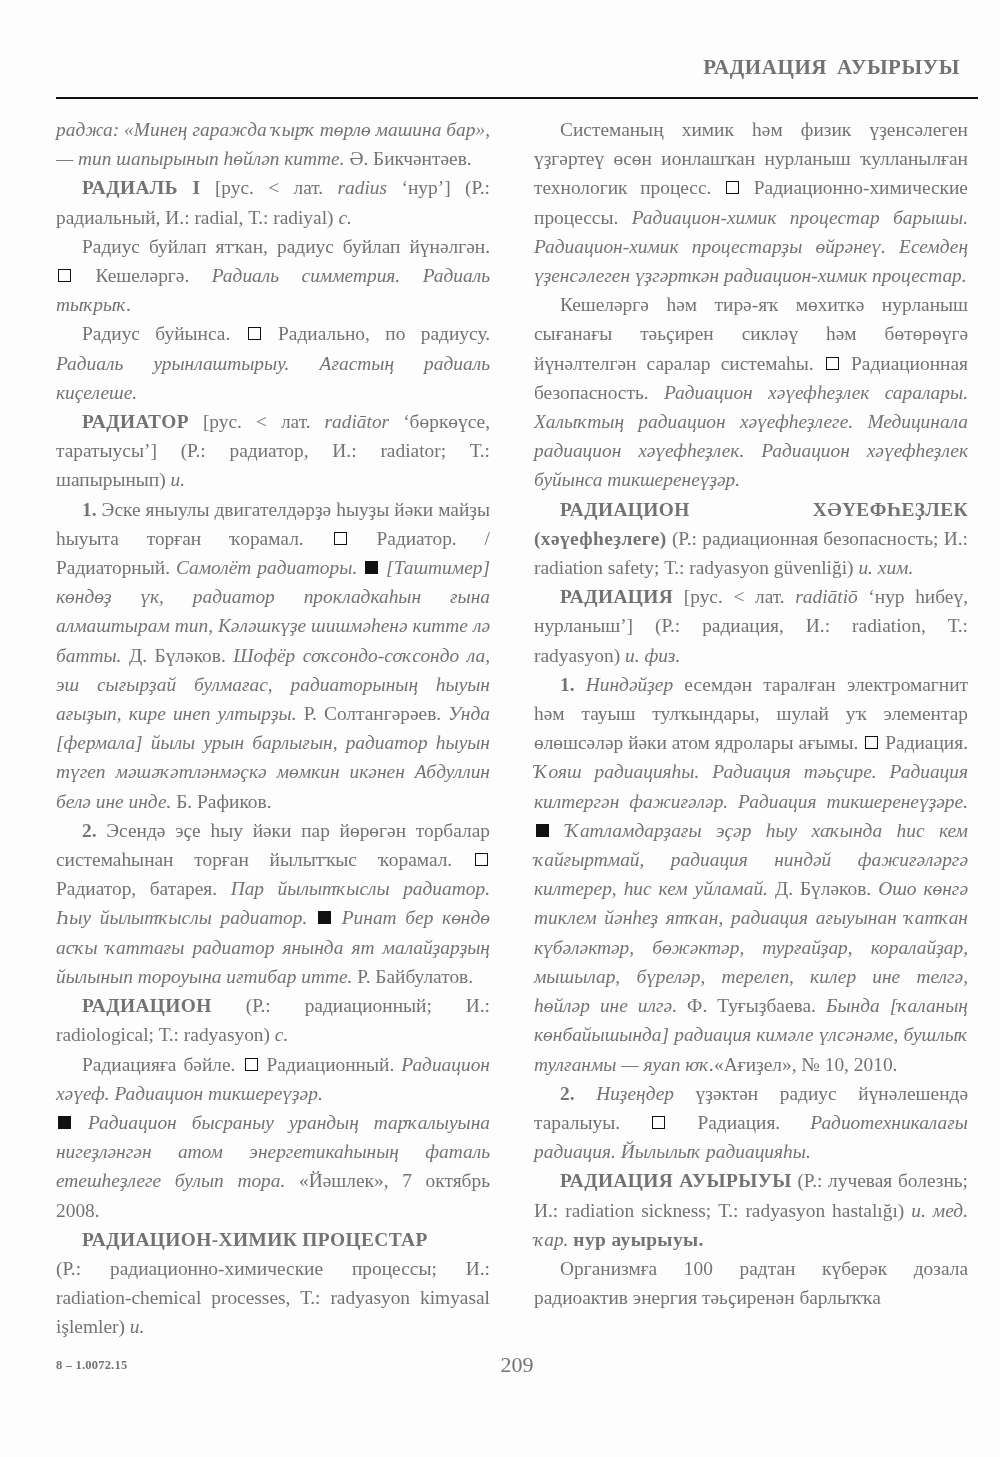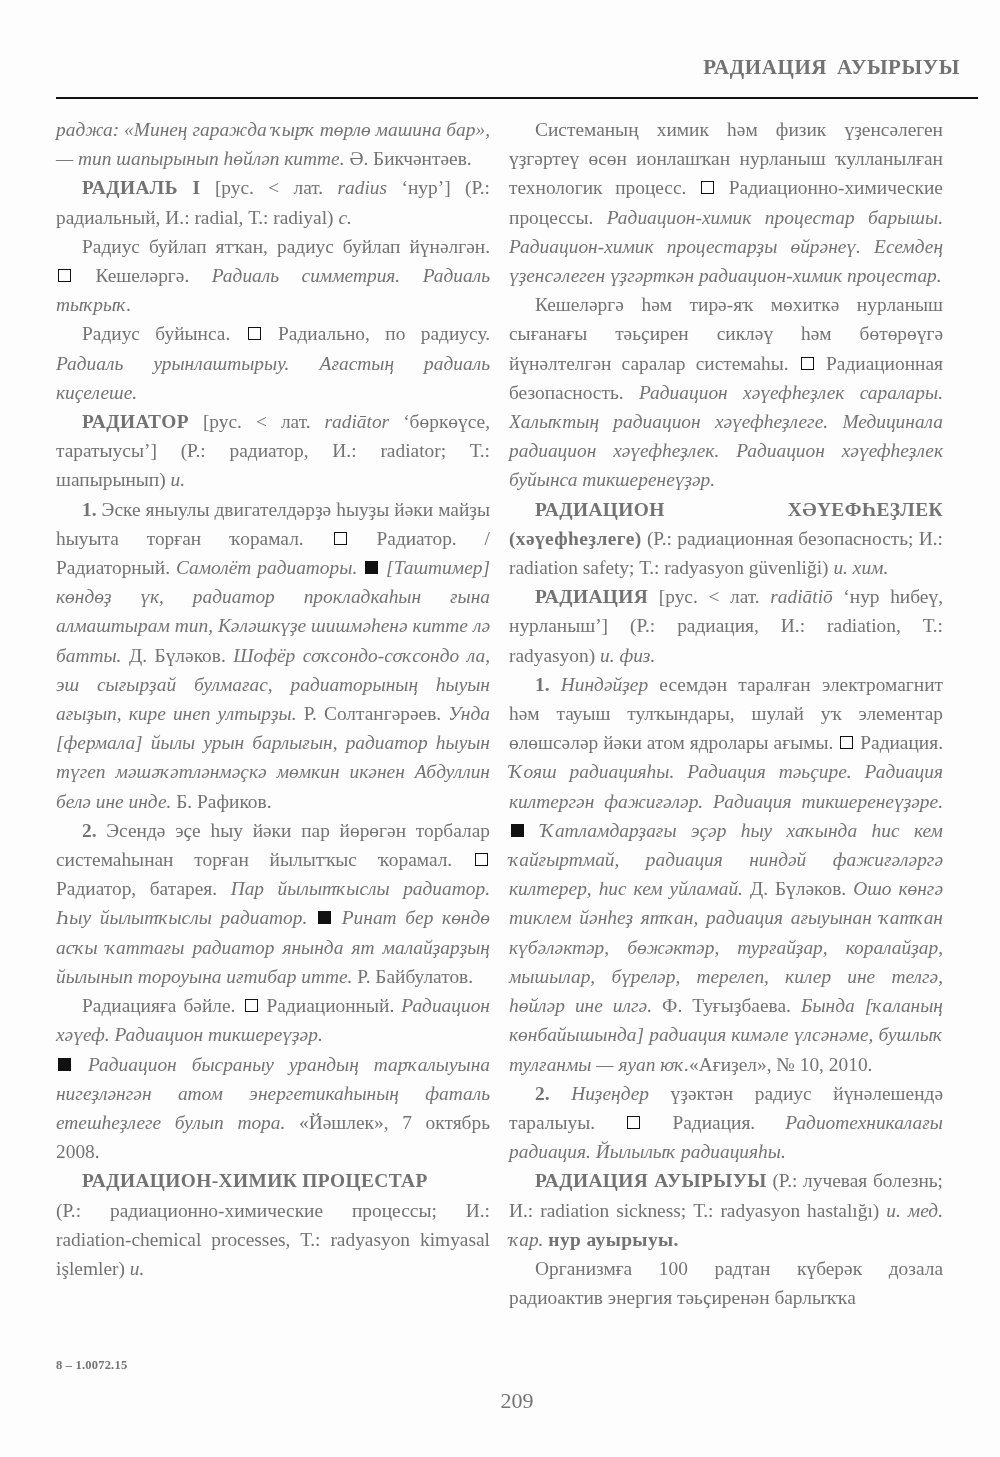--- a/index.html
+++ b/index.html
@@ -34,21 +34,21 @@
     right: 22px;
     border-top: 2.2px solid #111;
   }
   .columns {
     position: absolute;
     top: 115px;
     left: 56px;
     width: 912px;
     height: 1215px;
     display: flex;
-    gap: 19px;
+    gap: 44px;
   }
   .col {
     width: 434px;
     font-size: 19.4px;
     line-height: 29.2px;
     text-align: justify;
     text-justify: inter-word;
     hyphens: manual;
   }
   .col p {
@@ -98,21 +98,20 @@
     font-weight: bold;
     letter-spacing: 0.2px;
   }
   .folio {
     position: absolute;
     left: 0;
     right: 0;
     top: 0;
     text-align: center;
     font-size: 22px;
-    margin-top: 36px;
   }
 </style>
 </head>
 <body>
 
 <div class="page">
 
   <div class="running-head">РАДИАЦИЯ АУЫРЫУЫ</div>
   <div class="head-rule"></div>
 
@@ -128,20 +127,21 @@
 
 
       <p><span>Радиус буйынса.</span> <span class="mk-open"></span> <span>Радиально, по радиусу.</span> <span class="it">Радиаль урынлаштырыу. Ағастың радиаль киҫелеше.</span></p>
 
       <p><span class="hw">РАДИАТОР</span> <span>[рус. &lt; лат. </span><span class="it">radiātor</span><span> ‘бөркөүсе, таратыусы’]</span> <span>(Р.: радиатор, И.: radiator; Т.: шапырынып)</span> <span class="it">и.</span></p>
 
       <p><span class="sense">1.</span> <span>Эске яныулы двигателдәрҙә һыуҙы йәки майҙы һыуыта торған ҡорамал.</span> <span class="mk-open"></span> <span>Радиатор. / Радиаторный.</span> <span class="it">Самолёт радиаторы.</span> <span class="mk-fill"></span> <span class="it">[Таштимер] көндөҙ үк, радиатор прокладкаһын ғына алмаштырам тип, Кәләшкүҙе шишмәһенә китте лә батты.</span> <span>Д. Бүләков.</span> <span class="it">Шофёр соҡсондо-соҡсондо ла, эш сығырҙай булмағас, радиаторының һыуын ағыҙып, кире инеп ултырҙы.</span> <span>Р. Солтангәрәев.</span> <span class="it">Унда [фермала] йылы урын барлығын, радиатор һыуын түгеп мәшәҡәтләнмәҫкә мөмкин икәнен Абдуллин белә ине инде.</span> <span>Б. Рафиков.</span></p>
 
       <p><span class="sense">2.</span> <span>Эсендә эҫе һыу йәки пар йөрөгән торбалар системаһынан торған йылытҡыс ҡорамал.</span> <span class="mk-open"></span> <span>Радиатор, батарея.</span> <span class="it">Пар йылытҡыслы радиатор. Һыу йылытҡыслы радиатор.</span> <span class="mk-fill"></span> <span class="it">Ринат бер көндө асҡы ҡаттағы радиатор янында ят малайҙарҙың йылынып тороуына иғтибар итте.</span> <span>Р. Байбулатов.</span></p>
 
+      <p><span class="hw">РАДИАЦИОН</span> <span>(Р.: радиационный; И.: radiological; Т.: radyasyon)</span> <span class="it">с.</span></p>
 
       <p><span>Радиацияға бәйле.</span> <span class="mk-open"></span> <span>Радиационный.</span> <span class="it">Радиацион хәүеф. Радиацион тикшереүҙәр.</span></p>
 
       <p class="cont"><span class="mk-fill"></span> <span class="it">Радиацион бысраныу урандың тарҡалыуына нигеҙләнгән атом энергетикаһының фаталь етешһеҙлеге булып тора.</span> <span>«Йәшлек», 7 октябрь 2008.</span></p>
 
       <p><span class="hw">РАДИАЦИОН-ХИМИК ПРОЦЕСТАР</span></p>
 
       <p class="cont"><span>(Р.: радиационно-химические процессы; И.: radiation-chemical processes, Т.: radyasyon kimyasal işlemler)</span> <span class="it">и.</span></p>
 
     </div>

